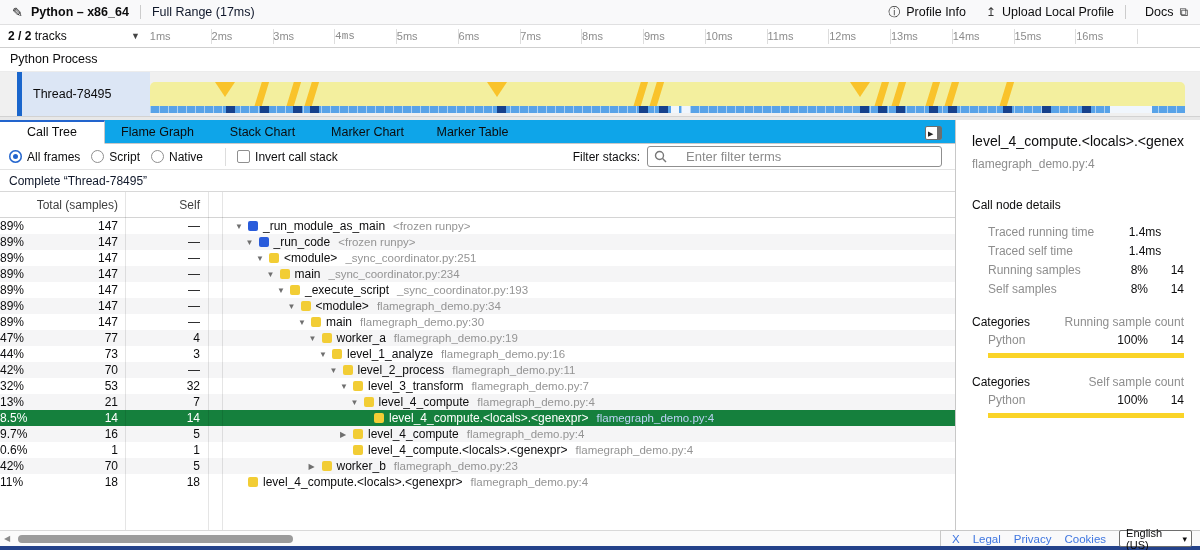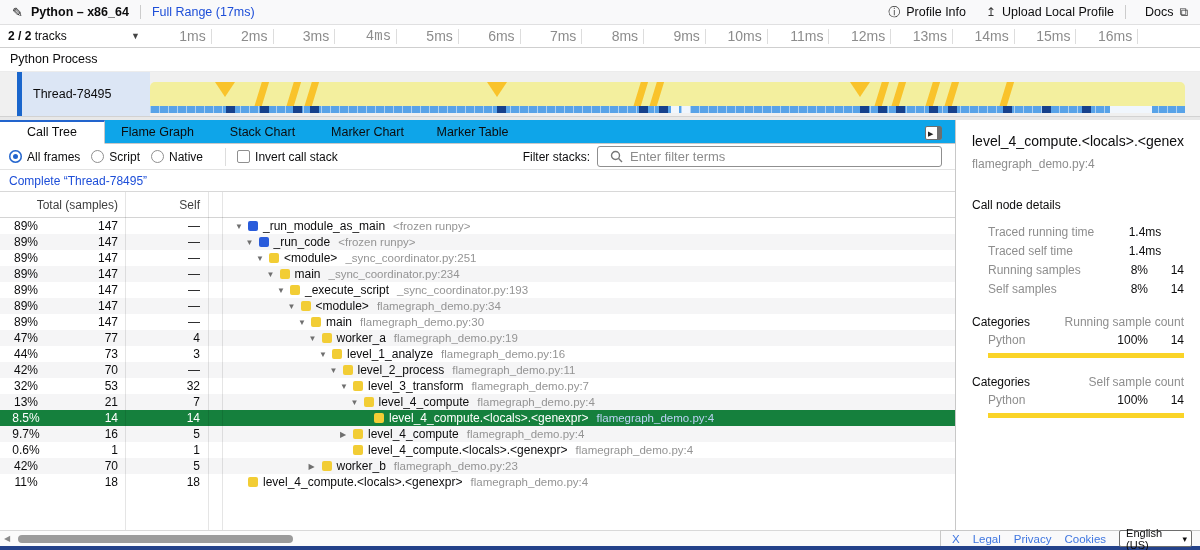--- a/index.html
+++ b/index.html
@@ -5,33 +5,33 @@
   html,body{margin:0;padding:0;background:#e9e9e9}
   .app{position:relative;width:1200px;height:550px;background:#fff;overflow:hidden;
        font-family:"Liberation Sans",sans-serif;color:#0c0c0d;margin:0 auto}
 
   
   .topbar{height:25px;display:flex;align-items:center;background:#f9f9fa;
           border-bottom:1px solid #e0e0e1;padding:0 12px;box-sizing:border-box;font-size:12.5px}
   .pencil{margin-right:8px;font-size:13px}
   .app-title{font-weight:bold}
   .vsep{width:1px;height:14px;background:#ccc;margin:0 11px}
-  .link{color:#1d4ed8;text-decoration:none;cursor:pointer}
+  .link{color:#0f172a;text-decoration:none;cursor:pointer}
   .spacer{flex:1}
   .tb-item{display:flex;align-items:center;gap:6px;margin-left:20px;cursor:pointer}
   .tb-icon{font-size:12px;color:#333}
 
   
   .ruler{height:23px;display:flex;border-bottom:1px solid #cfcfcf;background:#fff;box-sizing:border-box}
   .ruler-left{width:150px;display:flex;align-items:center;padding:0 8px;box-sizing:border-box;font-size:12px}
   .bold{font-weight:bold}
   .caret{margin-left:auto;font-size:9px;color:#444;padding-right:2px;cursor:pointer}
   .ruler-ticks{position:relative;flex:1;overflow:hidden}
-  .tick{position:absolute;top:4px;height:15px;line-height:14px;text-align:right;padding-right:5px;
-        border-right:1px solid #ddd;color:#8c8c8c;font-size:14px;box-sizing:border-box}
+  .tick{position:absolute;top:4px;height:15px;line-height:14px;padding-right:5px;
+        border-right:1px solid #ddd;color:#8c8c8c;font-size:11px;box-sizing:border-box}
 
   
   .process-row{height:24px;line-height:23px;padding-left:10px;font-size:12.5px;background:#fff;
                border-bottom:1px solid #ececec;box-sizing:border-box}
   .thread-row{height:44px;display:flex;background:#f0f0f0}
   .accent{width:5px;background:#1a66cc;margin-left:17px}
   .thread-label{width:128px;background:#dce6f5;font-size:12.5px;display:flex;align-items:center;
                 padding-left:11px;box-sizing:border-box}
   .viz{position:relative;width:1035px;background:#f0f0f0}
   .band{position:absolute;left:0;right:0;top:10px;height:24px;background:#f3ef9e;
@@ -63,34 +63,34 @@
   .st-bar{margin-left:auto;width:4px;height:100%;background:#6e6e6e}
 
   .controls{height:26px;display:flex;align-items:center;padding:0 9px;font-size:12px;
             border-bottom:1px solid #e3e3e3;box-sizing:border-box}
   .ctl{display:flex;align-items:center;gap:5px;margin-right:11px;cursor:pointer}
   .radio{width:13px;height:13px;border-radius:50%;border:1px solid #8f8f8f;background:#fff;box-sizing:border-box}
   .radio.sel{border:none;background:#2264cd;box-shadow:inset 0 0 0 1.5px #2264cd,inset 0 0 0 4px #fff}
   .checkbox{width:13px;height:13px;border:1px solid #8f8f8f;border-radius:2px;background:#fff;box-sizing:border-box}
   .ctl-sep{width:1px;height:18px;background:#ddd;margin:0 11px}
   .filter-label{margin-left:auto;margin-right:7px}
-  .filter-input{width:345px;height:21px;border:1px solid #8f8f8f;border-radius:3px;display:flex;
-                align-items:center;padding:0 12px;gap:5px;background:#fff;box-sizing:border-box;margin-right:4px}
+  .filter-input{width:295px;height:21px;border:1px solid #8f8f8f;border-radius:3px;display:flex;
+                align-items:center;padding:0 6px;gap:17px;background:#fff;box-sizing:border-box;margin-right:4px}
   .filter-input input{border:none;outline:none;flex:1;font-size:13px;font-family:"Liberation Sans",sans-serif;
                       color:#0c0c0d;background:transparent;min-width:0}
   .filter-input input::placeholder{color:#8c8c8c}
 
   .range-row{height:22px;display:flex;align-items:center;padding-left:9px;font-size:12px;
              border-bottom:1px solid #d8d8d8;box-sizing:border-box}
 
   .treeview{flex:1;position:relative;overflow:hidden;background:#fff}
   .table-header{height:26px;display:flex;align-items:center;font-size:12px;color:#3f3f3f;
                 border-bottom:1px solid #d4d4d4;box-sizing:border-box}
   .c-total{width:125px;display:flex;box-sizing:border-box}
-  .c-pct{width:52px;text-align:center}
+  .c-pct{width:52px;text-align:left}
   .c-cnt{flex:1;text-align:right;padding-right:7px}
   .c-self{width:83px;text-align:right;padding-right:8px;box-sizing:border-box}
   .c-icon{width:14px}
   .h-total{width:125px;text-align:right;padding-right:7px;box-sizing:border-box}
   .row{height:16px;display:flex;align-items:center;font-size:12px;cursor:default}
   .row.alt{background:#f5f5f6}
   .row.selected{background:#15803d;color:#fff}
   .tree-cell{flex:1;display:flex;align-items:center;min-width:0;white-space:nowrap;box-sizing:border-box}
   .twisty{width:13px;font-size:8px;color:#6f6f6f;flex:none;cursor:pointer}
   .row.selected .twisty{color:#fff}

